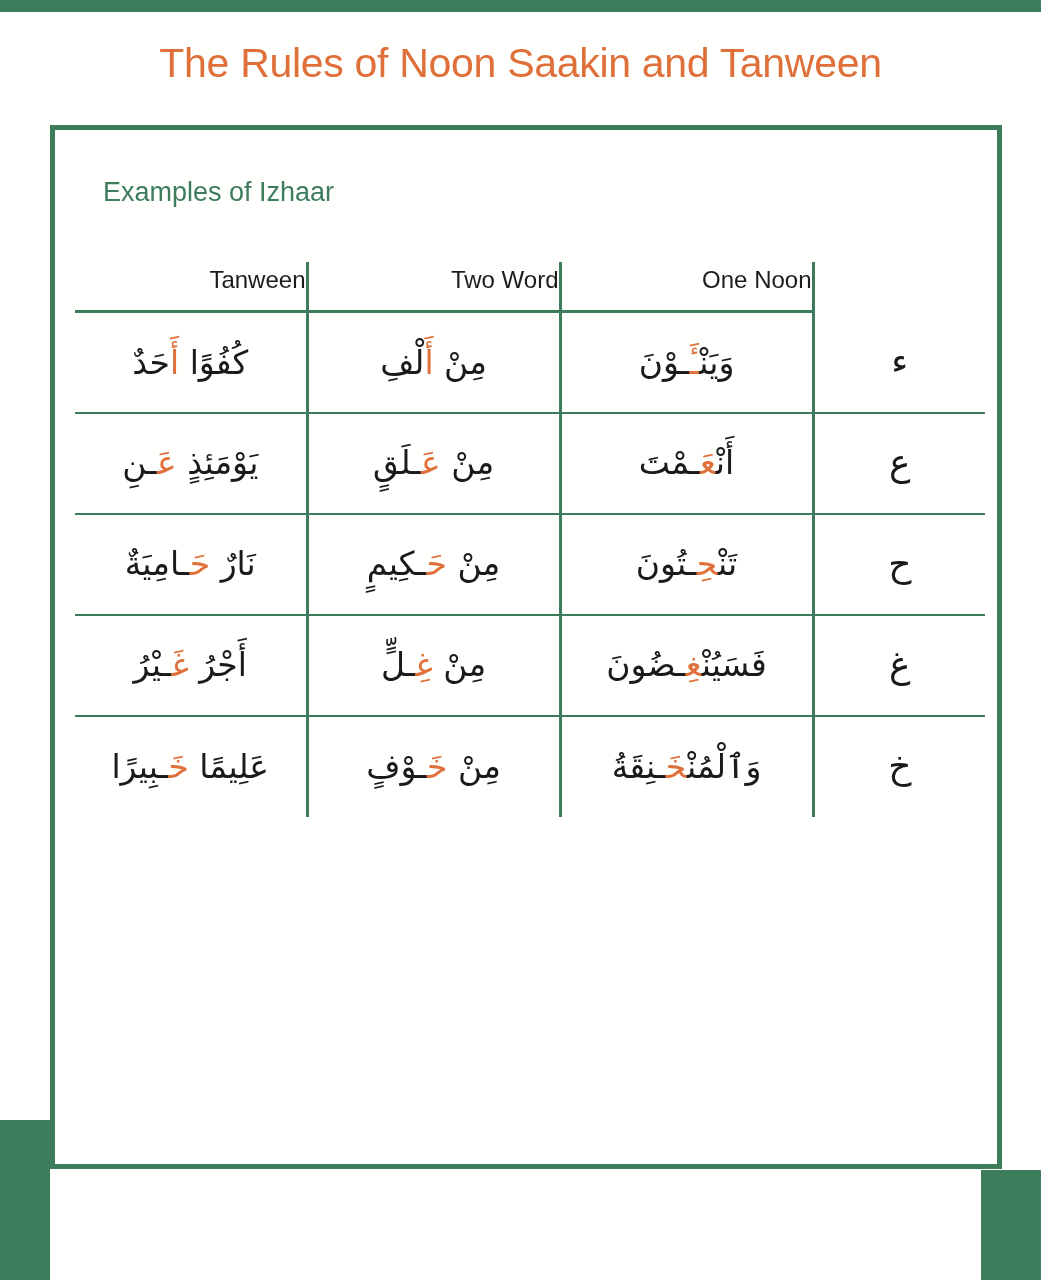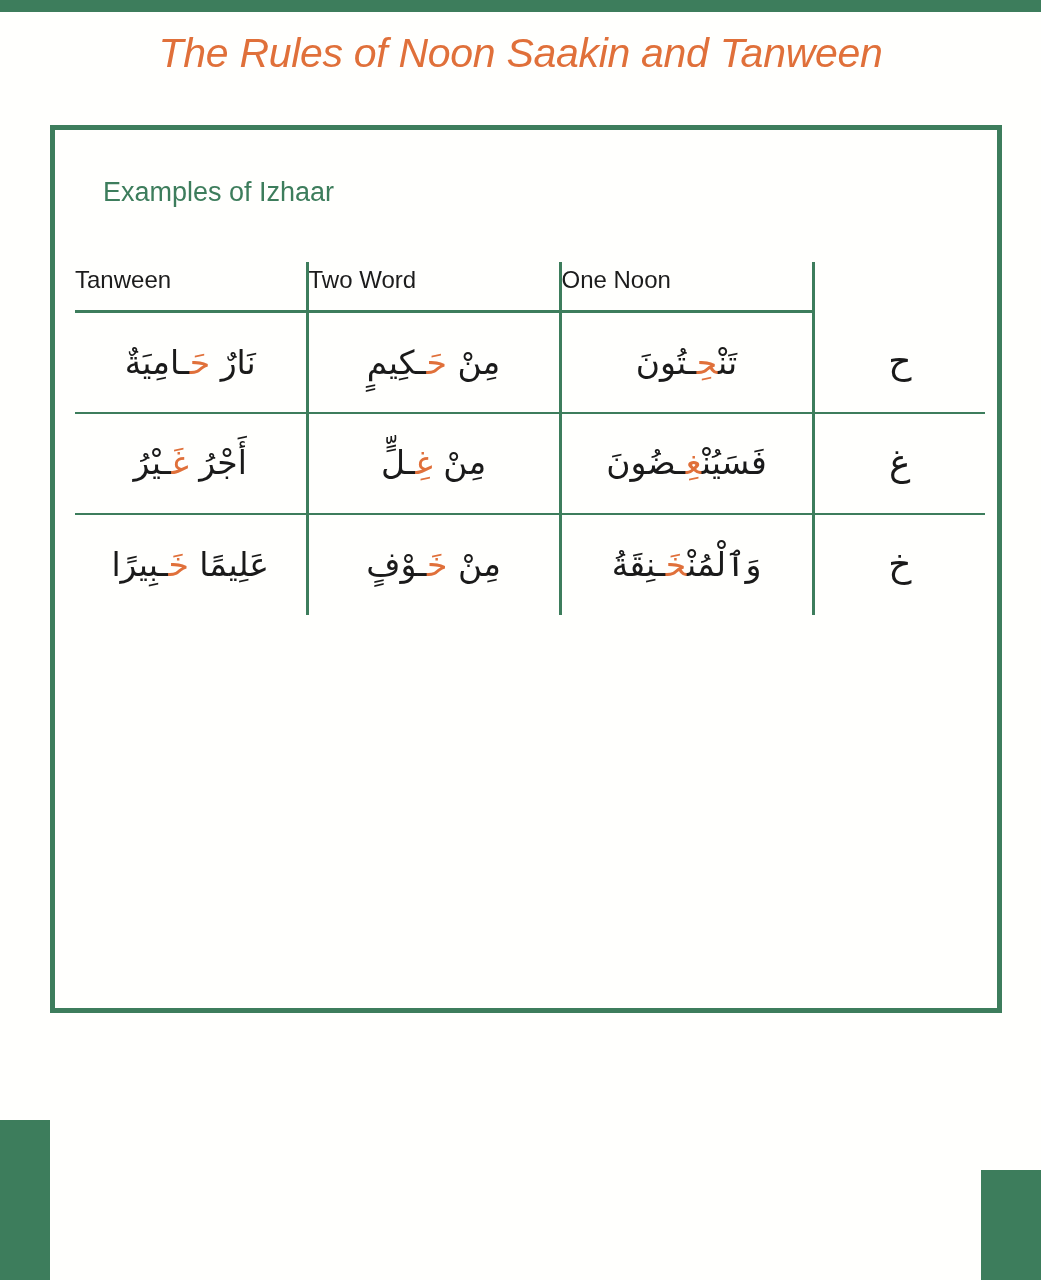--- a/index.html
+++ b/index.html
@@ -43,38 +43,37 @@
     position: absolute;
     right: 0;
     bottom: 0;
     width: 60px;
     height: 110px;
     background: #3d7d5c;
   }
 
   .title {
     position: absolute;
-    top: 30px;
+    top: 40px;
     left: 0;
     width: 1041px;
     text-align: center;
     font-size: 41px;
     font-weight: 400;
     letter-spacing: -0.3px;
     color: #e0703a;
-    font-style: italic;
   }
 
   
   .card {
     position: absolute;
     left: 50px;
     top: 125px;
     width: 952px;
-    height: 888px;
+    height: 1044px;
     background: #fffffd;
     border: 5px solid #3d7d5c;
   }
 
   .card-heading {
     position: absolute;
     left: 48px;
     top: 47px;
     font-size: 27px;
     color: #3d7d5c;
@@ -88,21 +87,21 @@
     top: 132px;
     width: 910px;
     border-collapse: collapse;
     table-layout: fixed;
   }
 
   .tbl th {
     font-size: 24px;
     font-weight: 400;
     color: #1c1c1c;
-    text-align: left;
+    text-align: right;
     padding: 4px 0 16px 0;
     vertical-align: bottom;
     border-bottom: 3px solid #3d7d5c;
   }
   .tbl th.col-letter { border-bottom: none; }
 
   .tbl td {
     text-align: center;
     vertical-align: middle;
     height: 101px;
@@ -164,20 +163,32 @@
       <thead>
         <tr>
           <th class="sep">Tanween</th>
           <th class="sep">Two Word</th>
           <th class="sep">One Noon</th>
           <th class="col-letter"></th>
         </tr>
       </thead>
       <tbody>
           <tr>
+            <td class="sep"><span class="ar"><span>كُفُوًا </span><span class="hl">أَ</span><span>حَدٌ</span></span></td>
+            <td class="sep"><span class="ar"><span>مِنْ </span><span class="hl">أَ</span><span>لْفِ</span></span></td>
+            <td class="sep"><span class="ar"><span>وَيَنْ</span><span class="hl">ـَٔ</span><span>ـوْنَ</span></span></td>
+            <td><span class="letter">ء</span></td>
+          </tr>
+          <tr>
+            <td class="sep"><span class="ar"><span>يَوْمَئِذٍ </span><span class="hl">عَ</span><span>ـنِ</span></span></td>
+            <td class="sep"><span class="ar"><span>مِنْ </span><span class="hl">عَ</span><span>ـلَقٍ</span></span></td>
+            <td class="sep"><span class="ar"><span>أَنْ</span><span class="hl">عَ</span><span>ـمْتَ</span></span></td>
+            <td><span class="letter">ع</span></td>
+          </tr>
+          <tr>
             <td class="sep"><span class="ar"><span>نَارٌ </span><span class="hl">حَ</span><span>ـامِيَةٌ</span></span></td>
             <td class="sep"><span class="ar"><span>مِنْ </span><span class="hl">حَ</span><span>ـكِيمٍ</span></span></td>
             <td class="sep"><span class="ar"><span>تَنْ</span><span class="hl">حِ</span><span>ـتُونَ</span></span></td>
             <td><span class="letter">ح</span></td>
           </tr>
           <tr>
             <td class="sep"><span class="ar"><span>أَجْرُ </span><span class="hl">غَ</span><span>ـيْرُ</span></span></td>
             <td class="sep"><span class="ar"><span>مِنْ </span><span class="hl">غِ</span><span>ـلٍّ</span></span></td>
             <td class="sep"><span class="ar"><span>فَسَيُنْ</span><span class="hl">غِ</span><span>ـضُونَ</span></span></td>
             <td><span class="letter">غ</span></td>

